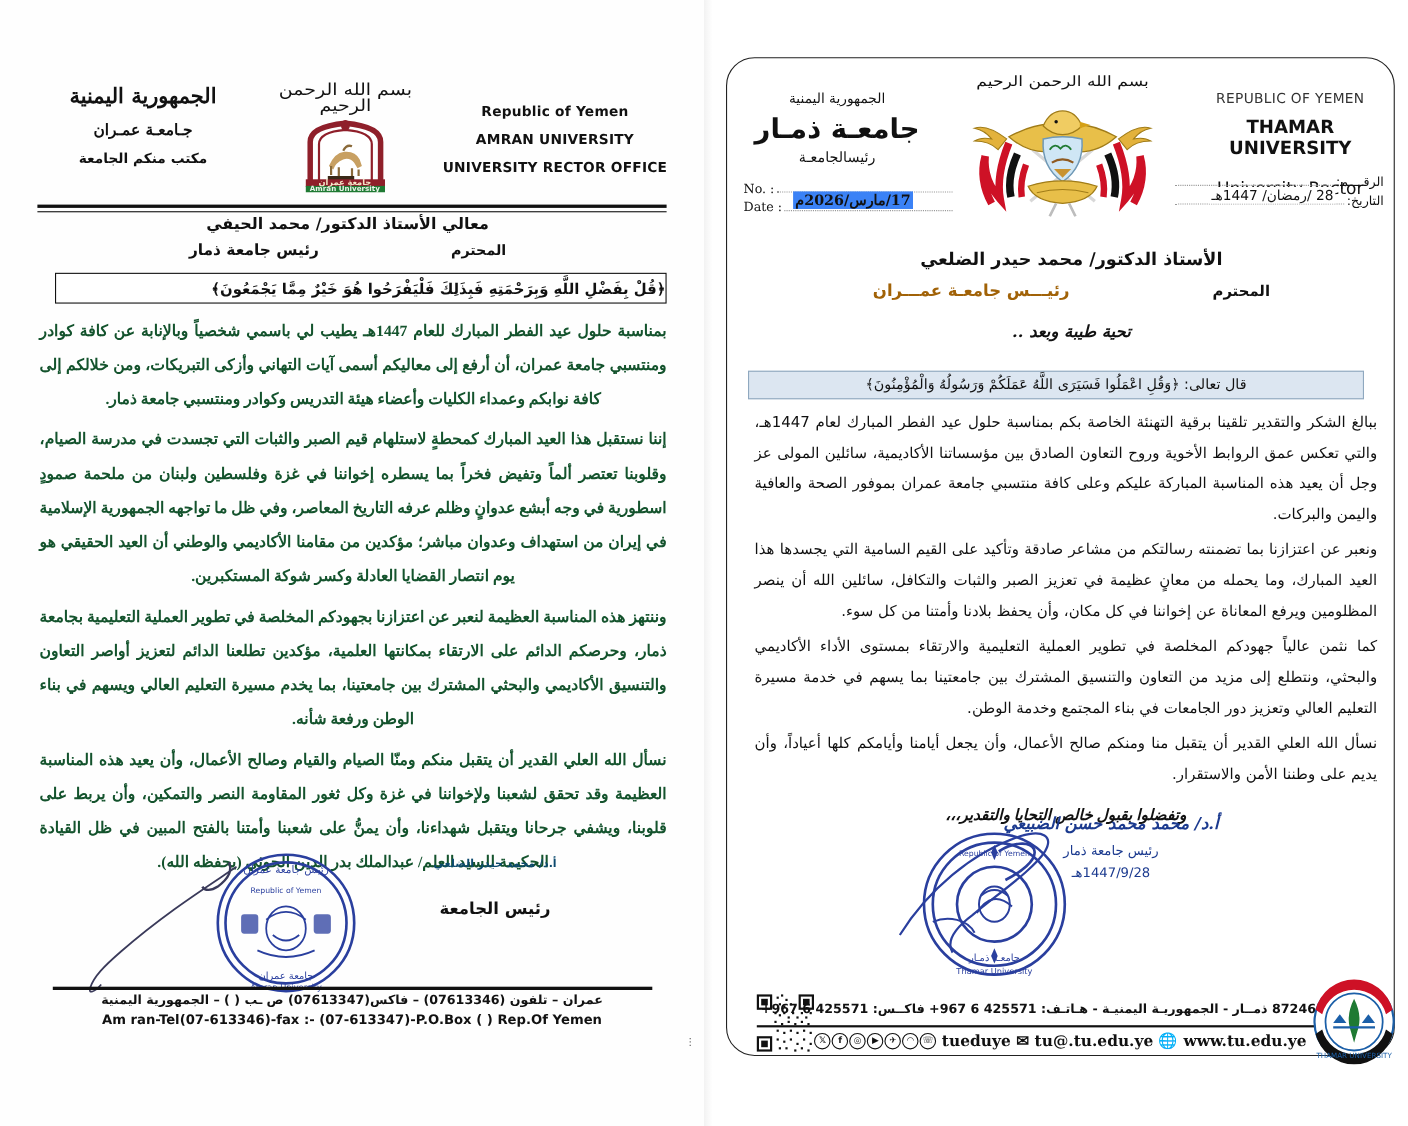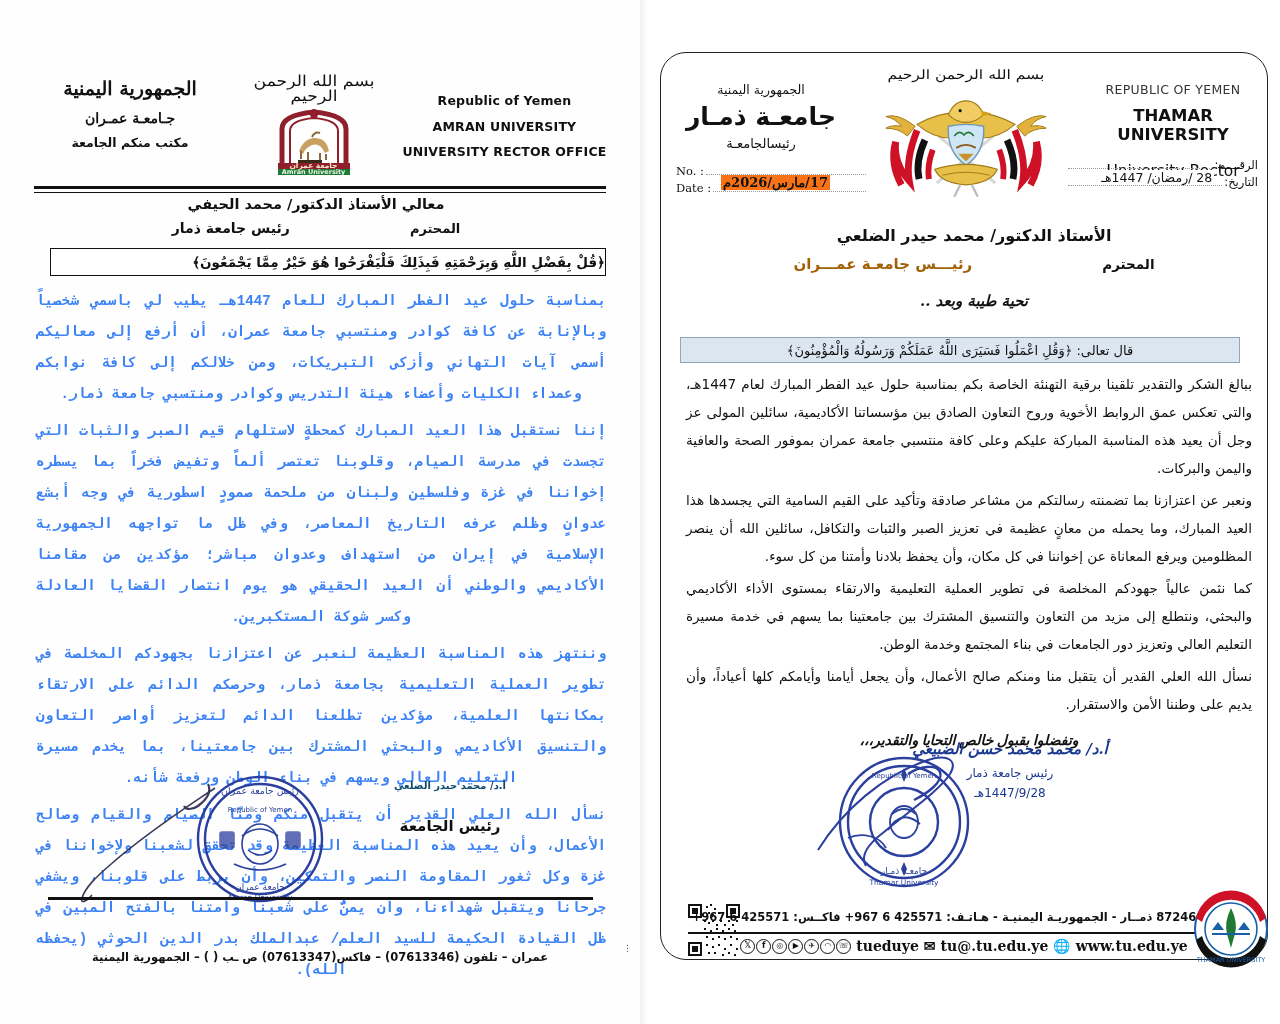--- a/index.html
+++ b/index.html
@@ -83,22 +83,22 @@
   .l-verse span{
     font-family:"DejaVu Sans","Liberation Sans",sans-serif;
     font-size:13.5px;font-weight:700;color:#111;letter-spacing:0;
   }
   .l-body{
     position:absolute;top:286px;right:34px;width:570px;
     direction:rtl;text-align:justify;text-align-last:center;
   }
   .l-body p{
     margin:0 0 6px 0;
-    font-family:Liberation Mono, monospace;
-    font-size:14.2px;line-height:31px;color:#3b82f6;font-weight:600;
+    font-family:Liberation Serif, serif;
+    font-size:14.2px;line-height:31px;color:#14532d;font-weight:600;
     text-align:justify;
   }
   .l-sign{
     position:absolute;top:780px;right:40px;width:300px;direction:rtl;text-align:center;
   }
   .l-sign .s1{
     font-family:"DejaVu Sans","Liberation Sans",sans-serif;
     font-size:10px;font-weight:700;color:#0c4a6e;
   }
   .l-sign .s2{
@@ -106,21 +106,21 @@
     font-size:15px;font-weight:700;color:#111;margin-top:26px;
   }
   .l-foot-rule{
     position:absolute;top:897px;left:48px;width:545px;height:0;border-top:3px solid #111;
   }
   .l-foot{
     position:absolute;top:902px;left:0;width:640px;text-align:center;
   }
   .l-foot .f-ar{
     direction:rtl;font-family:"DejaVu Sans","Liberation Sans",sans-serif;
-    font-size:11.5px;font-weight:700;color:#111;margin-top:48px;
+    font-size:11.5px;font-weight:700;color:#111;
   }
   .l-foot .f-en{
     direction:ltr;font-family:"DejaVu Sans","Liberation Sans",sans-serif;
     font-size:12px;font-weight:700;color:#111;margin-top:4px;
   }
   .l-edge-mark{
     position:absolute;right:8px;top:946px;font-size:9px;color:#555;line-height:.6;
   }
 
   
@@ -181,21 +181,21 @@
   .meta-lbl-ar{
     font-family:"DejaVu Sans","Liberation Sans",sans-serif;
     font-size:11.5px;color:#111;flex:0 0 auto;letter-spacing:1px;
   }
   .meta-dots{
     flex:1 1 auto;border-bottom:1px dotted #999;height:9px;position:relative;
   }
   .meta-val{
     position:absolute;bottom:1px;left:8px;
     font-family:"DejaVu Serif","Liberation Serif",serif;
-    font-size:13px;font-weight:700;color:#111;direction:rtl;background:#f97316;padding:0 2px;
+    font-size:13px;font-weight:700;color:#111;direction:rtl;background:#3b82f6;padding:0 2px;
   }
   .meta-val-ar{
     position:absolute;bottom:0;right:8px;
     font-family:"DejaVu Sans","Liberation Sans",sans-serif;
     font-size:12.5px;font-weight:400;color:#111;direction:rtl;background:#fff;padding:0 2px;
   }
   .r-addr{
     position:absolute;top:226px;right:26px;width:560px;direction:rtl;text-align:center;
   }
   .r-addr .r1{
@@ -375,20 +375,21 @@
         <rect x="96" y="60" width="14" height="16" rx="2" fill="#2a3f9e" opacity=".75"></rect>
         <path d="M44 92 q26 12 52 0"></path>
       </g>
       <text x="70" y="118" text-anchor="middle" font-size="9" fill="#2a3f9e" font-family="'DejaVu Sans',sans-serif" direction="rtl">جامعة عمران</text>
       <text x="70" y="128" text-anchor="middle" font-size="7.5" fill="#2a3f9e" font-family="'DejaVu Sans',sans-serif">Amran University</text>
     </svg>
 
     <div class="l-foot-rule"></div>
     <div class="l-foot">
       <div class="f-ar">عمران – تلفون (07613346) – فاكس(07613347) ص ـب (      ) – الجمهورية اليمنية</div>
+      <div class="f-en">Am ran-Tel(07-613346)-fax :- (07-613347)-P.O.Box (    ) Rep.Of Yemen</div>
     </div>
     <div class="l-edge-mark">⋮</div>
   </div>
 
   <div class="divider-shadow"></div>
 
   <div class="doc-right">
 
     <div class="r-frame"></div>
 

